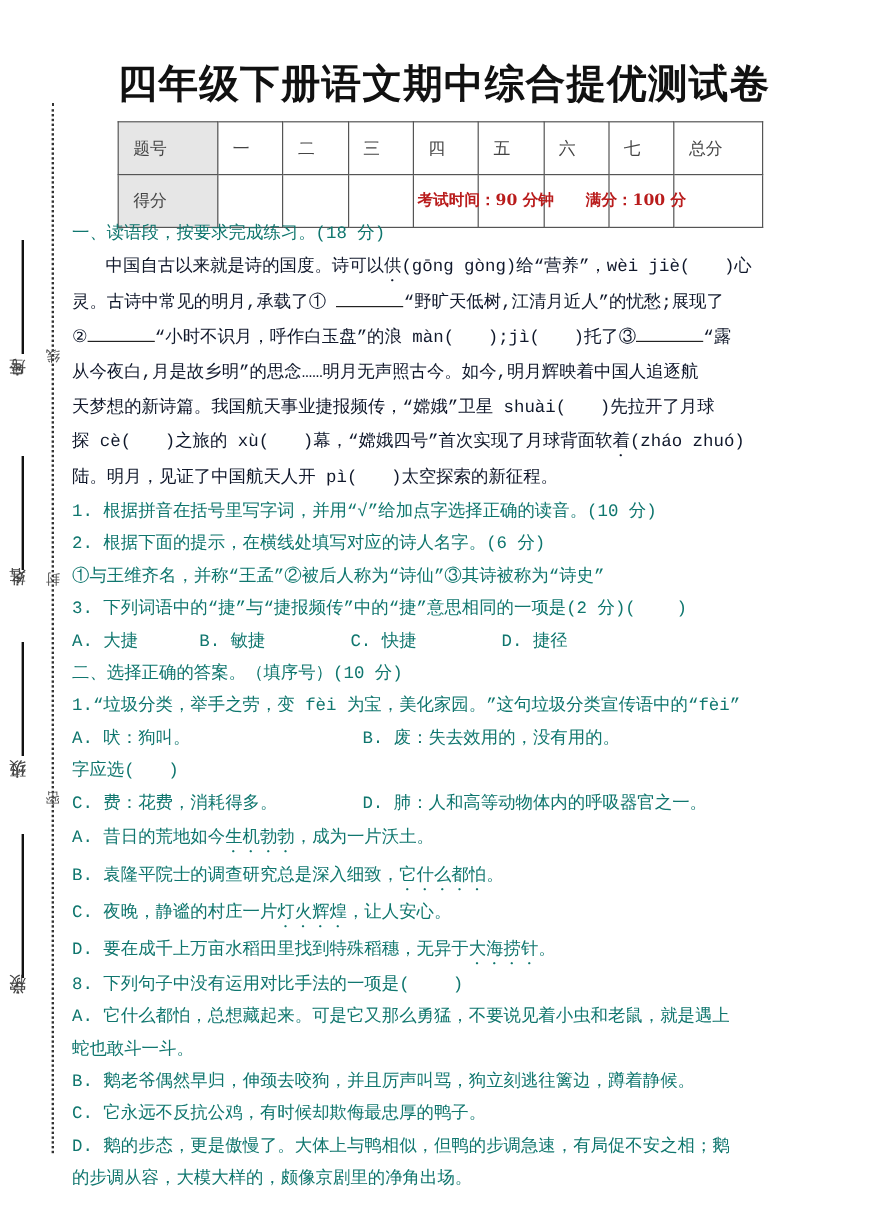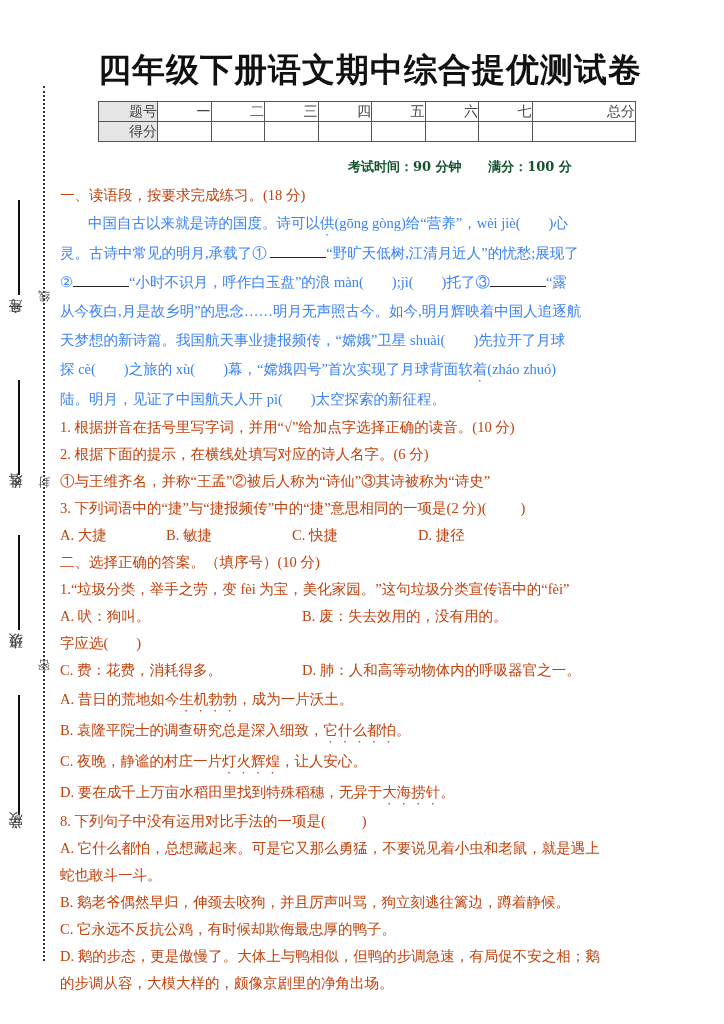--- a/index.html
+++ b/index.html
@@ -10,29 +10,29 @@
   .side .vlabel { position:absolute; left:6px; writing-mode:vertical-rl; transform:rotate(180deg);
                   font-size:14px; color:#444; letter-spacing:2px; }
   .side .vline { position:absolute; left:18px; width:0; border-left:2px solid #111; }
   .side .cut { position:absolute; left:36px; font-size:12px; color:#555; writing-mode:vertical-rl; transform:rotate(180deg); background:#fff; }
 
   .title { position:absolute; left:80px; top:48px; width:580px; text-align:center;
            font-family:Liberation Sans, sans-serif; font-weight:bold;
            font-size:33px; letter-spacing:1px; color:#111; }
   table.score { position:absolute; left:98px; top:101px; width:538px; border-collapse:collapse;
                 font-size:14px; color:#444; }
-  table.score td { border:1px solid #555; height:19px; text-align:right; padding:0; }
+  table.score td { border:1px solid #555; height:19px; text-align:left; padding:12px; }
   table.score td.hd { background:#e6e6e6; width:58px; }
-  .examinfo { position:absolute; left:348px; top:158px; font-size:13px; font-weight:bold; color:#14532d; }
+  .examinfo { position:absolute; left:348px; top:158px; font-size:13px; font-weight:bold; color:#b91c1c; }
   .examinfo span { margin-right:22px; }
 
   .content { position:absolute; left:60px; top:182px; width:625px; font-size:14.5px; line-height:25px; }
-  .para { font-family:Liberation Serif, serif; font-size:14.5px; line-height:29px; color:#3b82f6; }
+  .para { font-family:Liberation Mono, monospace; font-size:14.5px; line-height:29px; color:#0f172a; }
   .indent { text-indent:28px; }
-  .sans { font-family:Liberation Serif, serif; font-size:14.5px; line-height:27px; color:#c2410c; }
+  .sans { font-family:Liberation Mono, monospace; font-size:14.5px; line-height:27px; color:#0f766e; }
   .blank { display:inline-block; width:56px; border-bottom:1px solid #222; height:14px; vertical-align:baseline; }
   .paren { display:inline-block; width:28px; }
   .dot { text-emphasis:dot; -webkit-text-emphasis:dot; text-emphasis-position:under; -webkit-text-emphasis-position:under; }
   .opts { display:flex; }
   .opts span { display:inline-block; }
   .row { white-space:nowrap; }
 </style>
 </head>
 <body>
 

